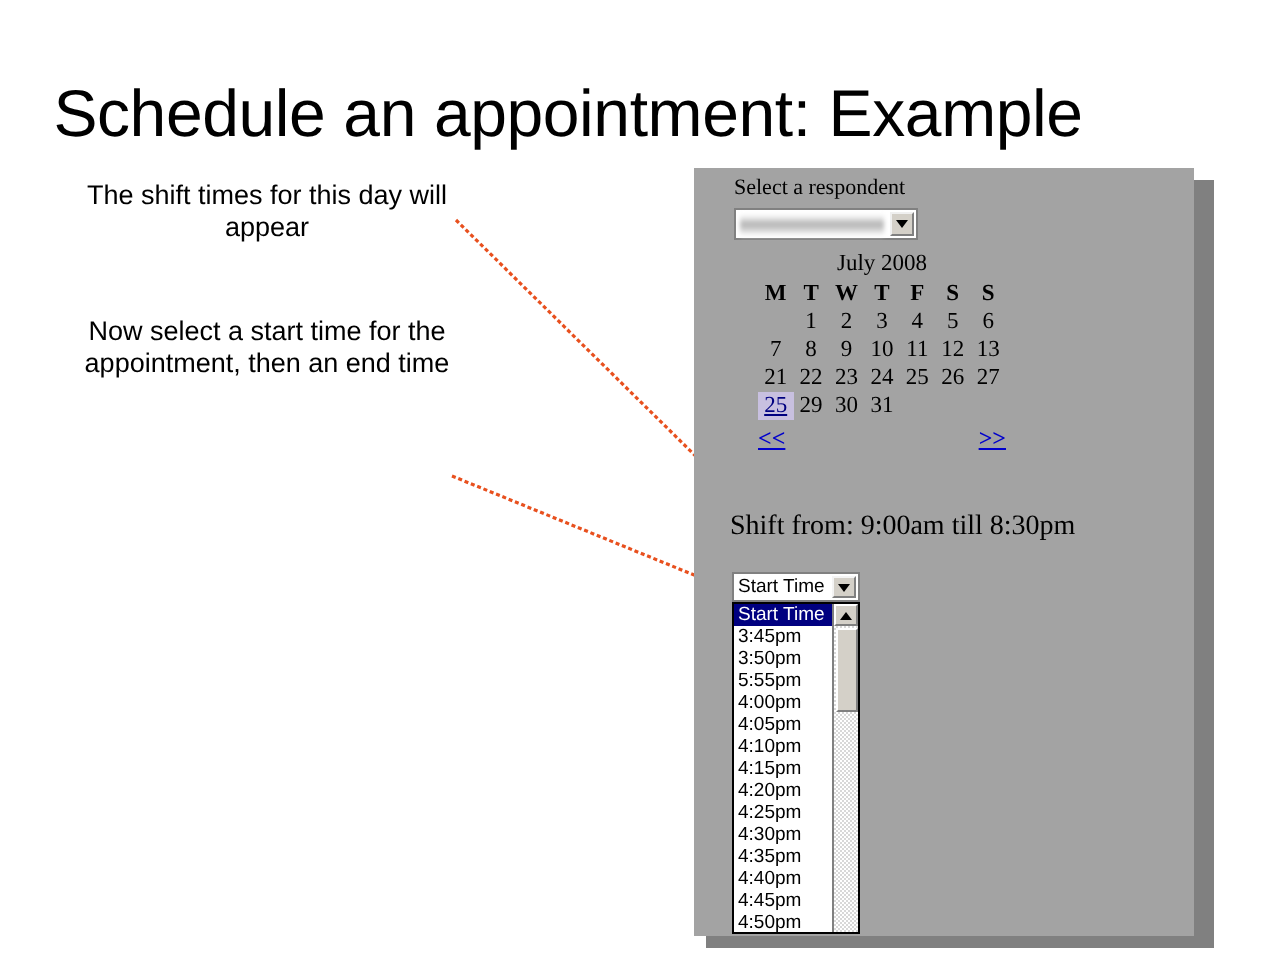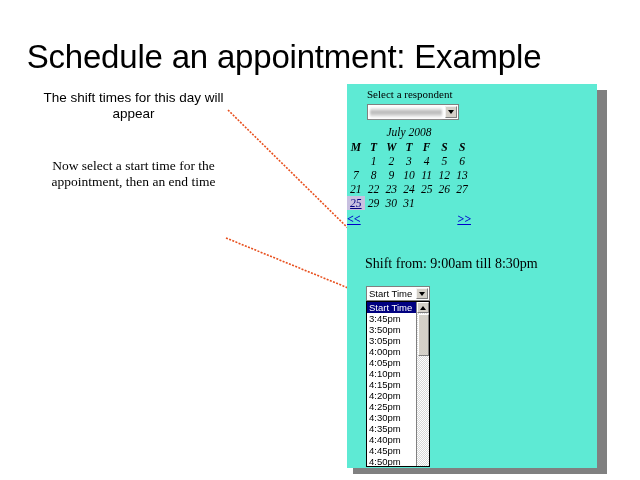--- a/index.html
+++ b/index.html
@@ -33,38 +33,38 @@
   
   .callout {
     position: absolute;
     font-family: "Liberation Sans", sans-serif;
     font-size: 13.5px;
     line-height: 16px;
     color: #000000;
     text-align: center;
   }
   #callout-1 { left: 26px; top: 90px;  width: 215px; }
-  #callout-2 { left: 26px; top: 158px; width: 215px; font-family: Liberation Serif, serif; }
+  #callout-2 { left: 26px; top: 158px; width: 215px; }
 
   
   #arrow-layer {
     position: absolute;
     left: 0; top: 0;
     width: 640px; height: 480px;
     pointer-events: none;
   }
 
   
   #screenshot-panel {
     position: absolute;
     left: 347px;
     top: 84px;
     width: 250px;
     height: 384px;
-    background: #5eead4;
+    background: #a3a3a3;
   }
   #panel-shadow-right {
     position: absolute;
     left: 597px;
     top: 90px;
     width: 10px;
     height: 384px;
     background: #808080;
   }
   #panel-shadow-bottom {
@@ -126,27 +126,26 @@
   .tri-down {
     width: 0; height: 0;
     border-left: 3px solid transparent;
     border-right: 3px solid transparent;
     border-top: 4px solid #000000;
   }
 
   
   #calendar {
     position: absolute;
-    left: 0;
+    left: 32px;
     top: 42px;
     width: 124px;
     font-family: "Liberation Serif", serif;
     font-size: 11.5px;
     color: #000000;
-    font-style: italic;
   }
   #calendar-month {
     text-align: center;
     padding-bottom: 2px;
   }
   #calendar table {
     border-collapse: collapse;
     width: 124px;
   }
   #calendar th {
@@ -404,21 +403,21 @@
     <span id="starttime-combo-btn">
       <span class="tri-down"></span>
     </span>
   </div>
 
   <div id="starttime-list">
     <div id="starttime-options">
       <div class="opt selected">Start Time</div>
       <div class="opt">3:45pm</div>
       <div class="opt">3:50pm</div>
-      <div class="opt">3:05pm</div>
+      <div class="opt">5:55pm</div>
       <div class="opt">4:00pm</div>
       <div class="opt">4:05pm</div>
       <div class="opt">4:10pm</div>
       <div class="opt">4:15pm</div>
       <div class="opt">4:20pm</div>
       <div class="opt">4:25pm</div>
       <div class="opt">4:30pm</div>
       <div class="opt">4:35pm</div>
       <div class="opt">4:40pm</div>
       <div class="opt">4:45pm</div>

